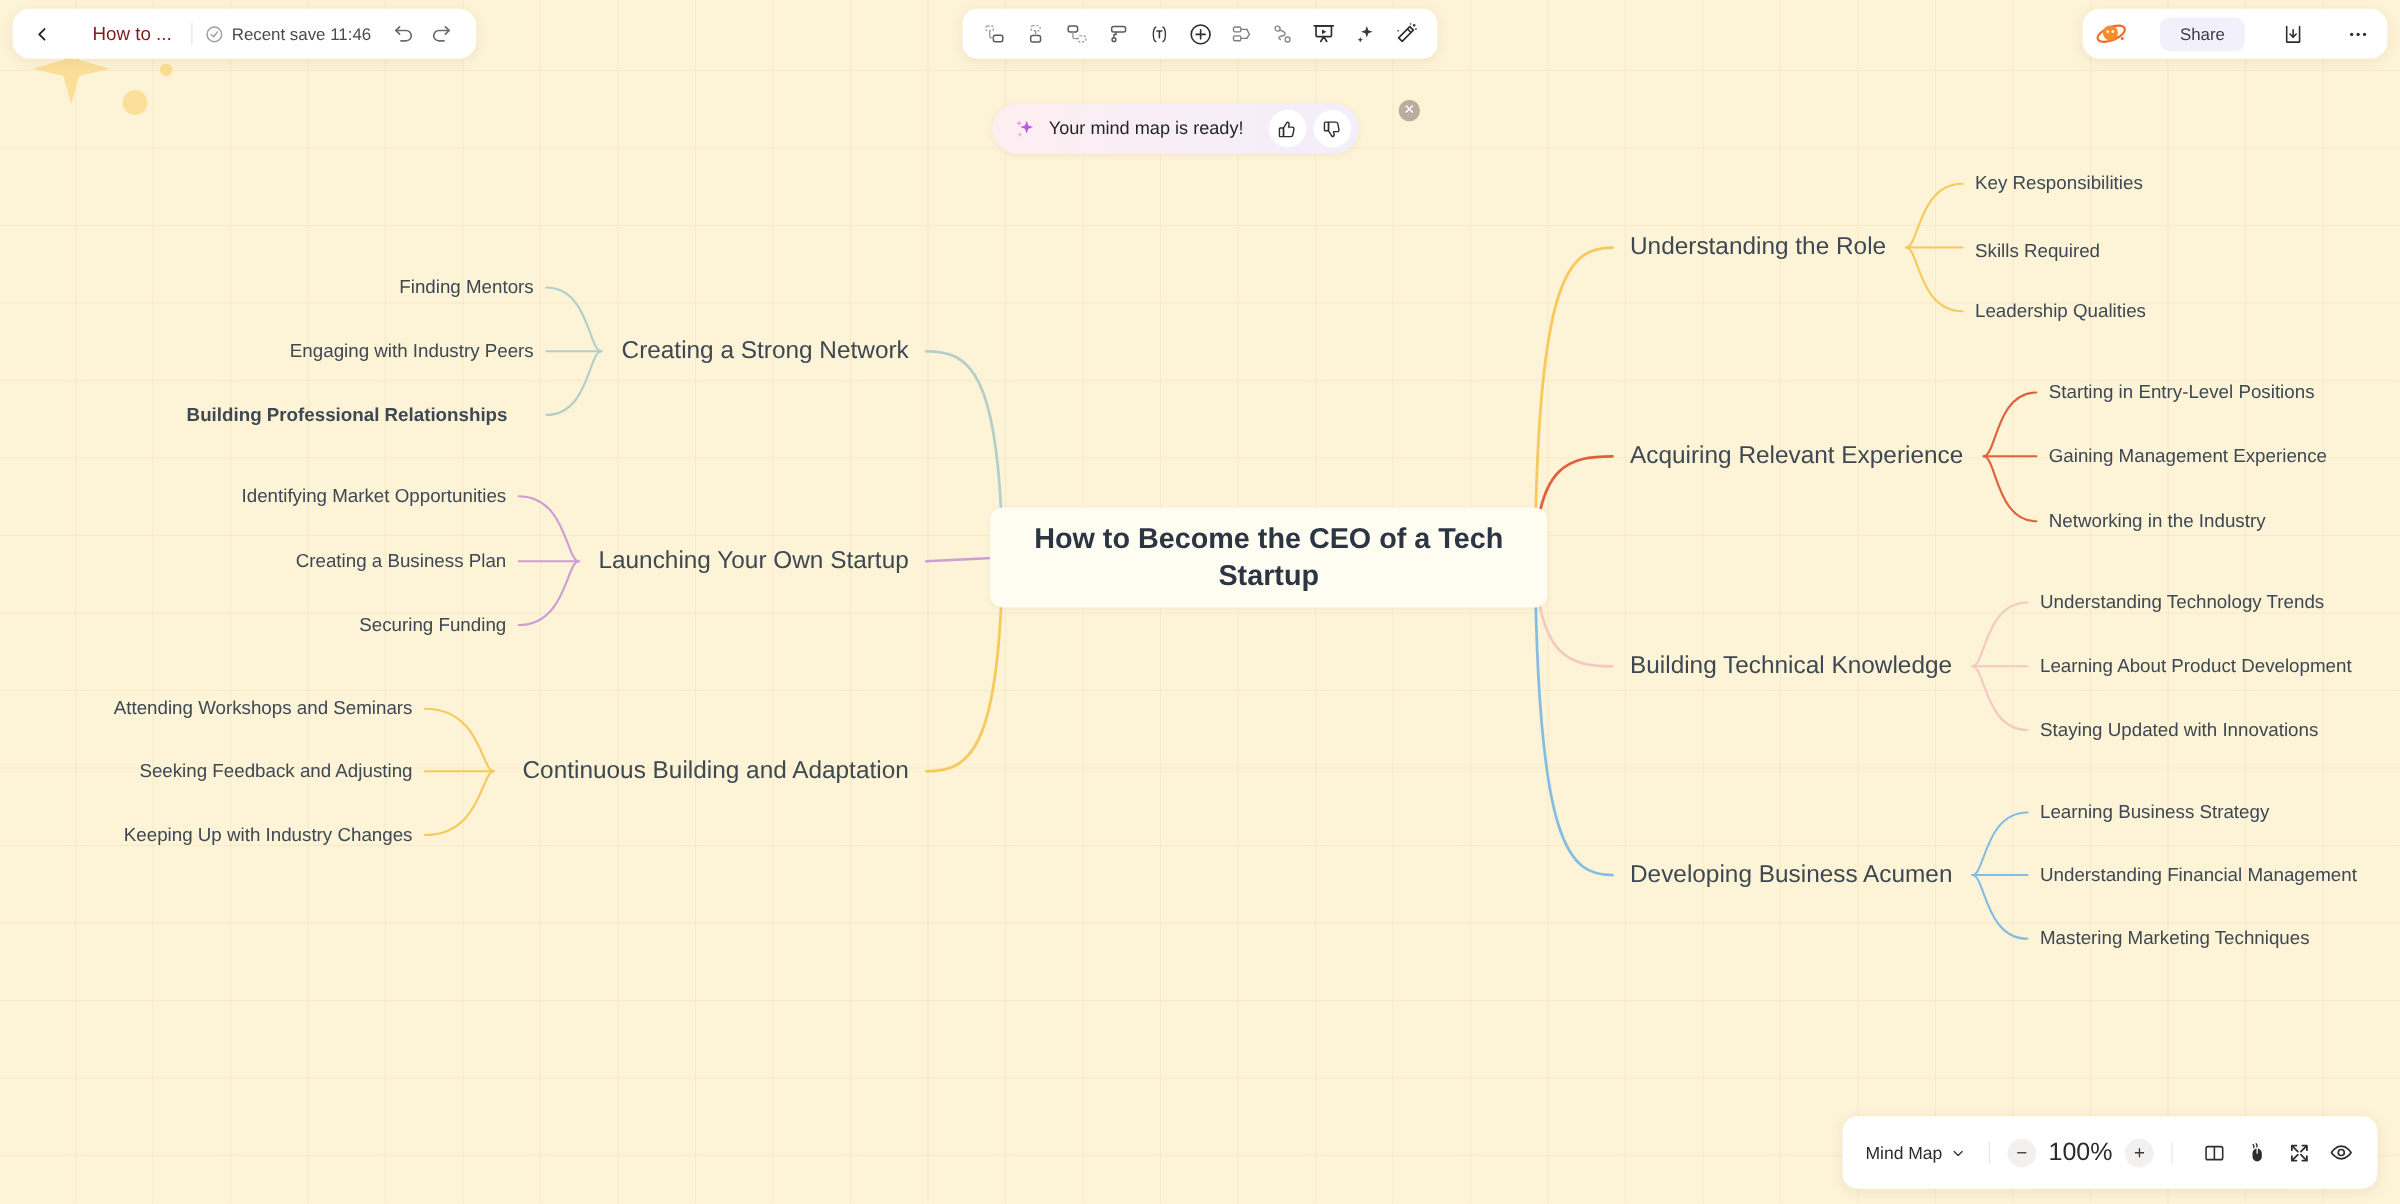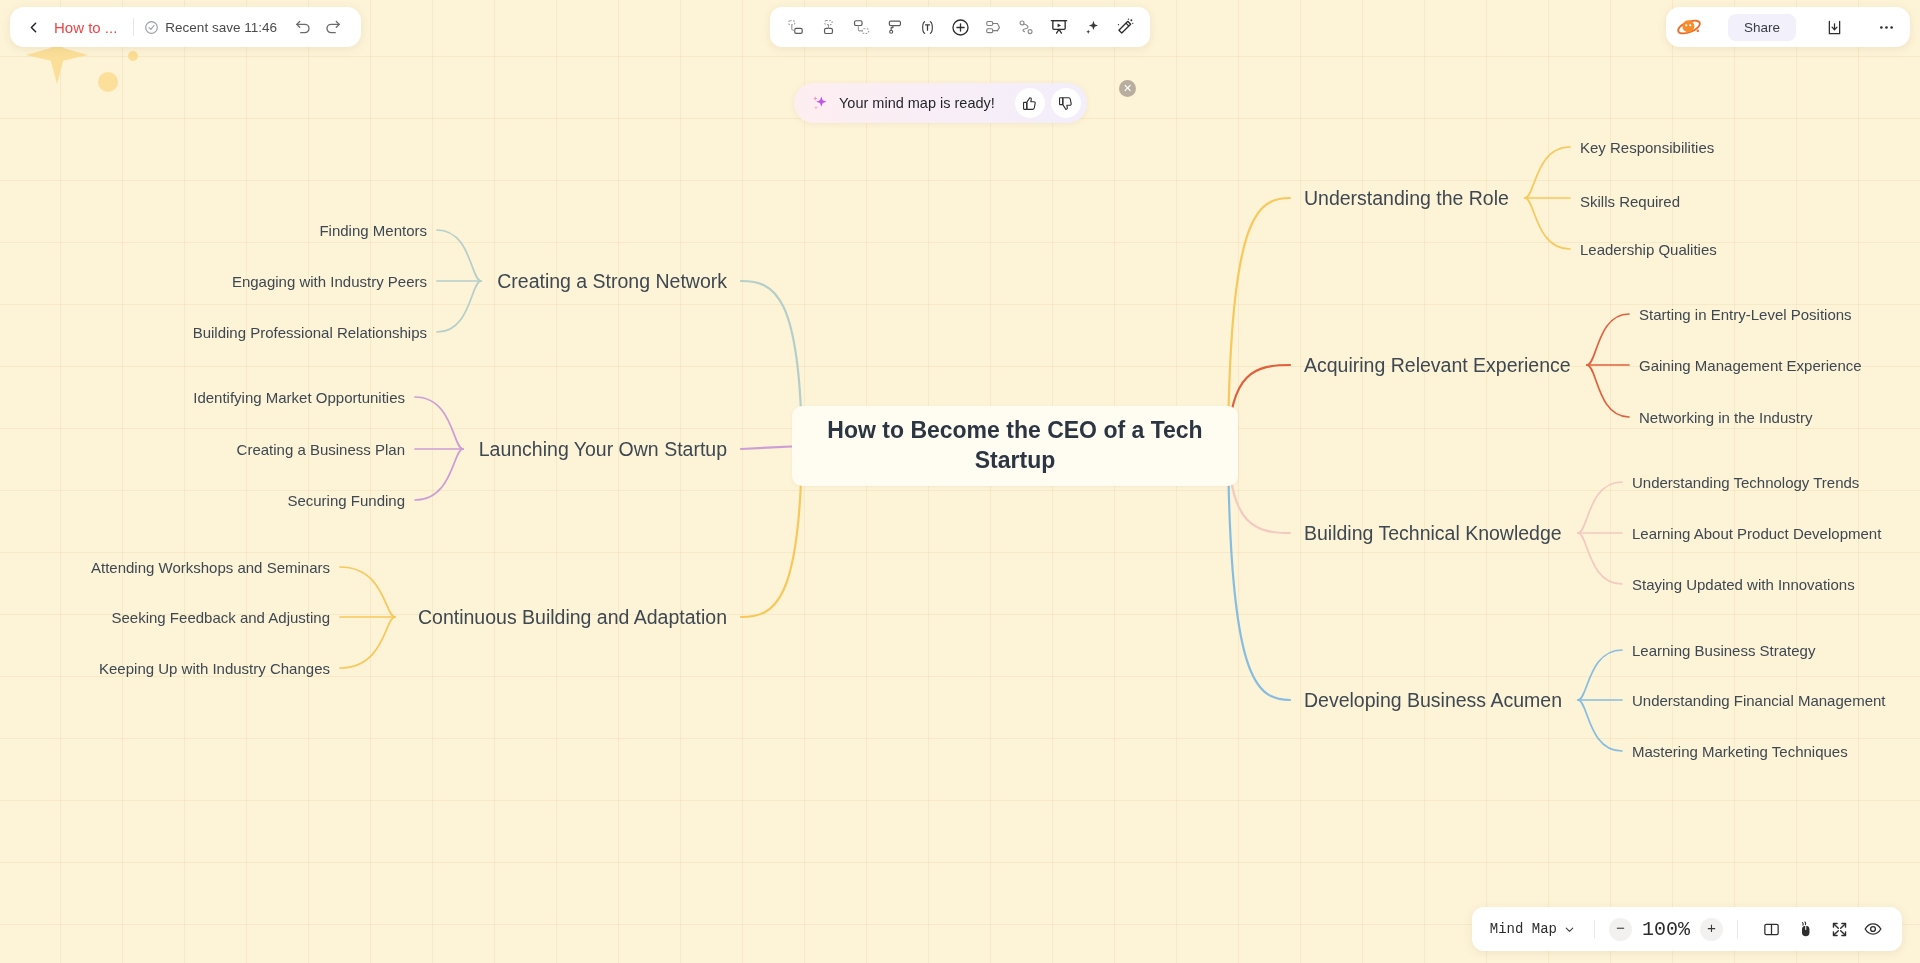--- a/index.html
+++ b/index.html
@@ -40,24 +40,25 @@
     display: flex; align-items: center;
   }
 
   
   #topbar-left { left: 10px; top: 7px; height: 40px; padding: 0 14px 0 10px; gap: 2px; }
   .tb-back {
     width: 26px; height: 26px; display: flex; align-items: center; justify-content: center;
     border-radius: 6px; cursor: pointer;
   }
   .doc-title {
-    font-size: 15px; color: #ef4444; font-weight: 500;
+    font-size: 15px; color: #7f1d1d; font-weight: 500;
     padding: 0 12px 0 6px; white-space: nowrap;
     max-width: 110px; overflow: hidden; text-overflow: ellipsis;
     cursor: text;
+    margin-left: 20px;
   }
   .vline { width: 1px; height: 18px; background: #e6e6e6; margin: 0 8px 0 2px; }
   .save-wrap { display: flex; align-items: flex-start; gap: 6px; cursor: default; }
   .save-text { font-size: 13.5px; color: #4a4a4a; white-space: nowrap; }
   .icon-btn {
     width: 28px; height: 28px; border-radius: 6px; cursor: pointer;
     display: flex; align-items: center; justify-content: center;
   }
   #undo-btn { margin-left: 10px; }
 
@@ -121,23 +122,22 @@
   }
   .node-sub {
     font-size: 15px; color: #3d4852; font-weight: 400;
     transform: translateY(-50%);
   }
   .node-main.right, .node-sub.right { text-align: left; }
   .node-main.left, .node-sub.left { text-align: right; transform: translate(-100%, -50%); }
 
   
   #bottombar {
-    right: 18px; bottom: 12px; height: 44px; padding: 0 14px; gap: 0;
+    right: 18px; bottom: 12px; height: 58px; padding: 0 14px; gap: 0;
     border-radius: 12px;
-    font-family: Liberation Mono, monospace;
   }
   .bb-mode { display: flex; align-items: center; gap: 6px; cursor: pointer; padding: 4px 4px; border-radius: 6px; }
   .bb-mode-text { font-size: 14px; color: #2b2b2b; }
   .bb-sep { width: 1px; height: 18px; background: #e8e8e8; margin: 0 14px; }
   .zoom-circ {
     width: 23px; height: 23px; border-radius: 50%; background: #f2f1f0;
     display: flex; align-items: center; justify-content: center;
     cursor: pointer; font-size: 15px; color: #3a3a3a; line-height: 1;
   }
   .zoom-val { font-size: 20px; color: #2b2b2b; margin: 0 10px; min-width: 38px; text-align: center; cursor: default; }
@@ -198,21 +198,21 @@
         <div class="node node-sub right" style="left: 1632px; top: 482px;">Understanding Technology Trends</div>
         <div class="node node-sub right" style="left: 1632px; top: 533px;">Learning About Product Development</div>
         <div class="node node-sub right" style="left: 1632px; top: 584px;">Staying Updated with Innovations</div>
         <div class="node node-main right" style="left: 1304px; top: 700px;">Developing Business Acumen</div>
         <div class="node node-sub right" style="left: 1632px; top: 650px;">Learning Business Strategy</div>
         <div class="node node-sub right" style="left: 1632px; top: 700px;">Understanding Financial Management</div>
         <div class="node node-sub right" style="left: 1632px; top: 751px;">Mastering Marketing Techniques</div>
         <div class="node node-main left" style="left: 727px; top: 281px;">Creating a Strong Network</div>
         <div class="node node-sub left" style="left: 427px; top: 230px;">Finding Mentors</div>
         <div class="node node-sub left" style="left: 427px; top: 281px;">Engaging with Industry Peers</div>
-        <div class="node node-sub left" style="left: 427px; top: 332px;">Building Professional Relationships</div>
+        <div class="node node-sub left" style="left: 406px; top: 332px; font-weight: bold;">Building Professional Relationships</div>
         <div class="node node-main left" style="left: 727px; top: 449px;">Launching Your Own Startup</div>
         <div class="node node-sub left" style="left: 405px; top: 397px;">Identifying Market Opportunities</div>
         <div class="node node-sub left" style="left: 405px; top: 449px;">Creating a Business Plan</div>
         <div class="node node-sub left" style="left: 405px; top: 500px;">Securing Funding</div>
         <div class="node node-main left" style="left: 727px; top: 617px;">Continuous Building and Adaptation</div>
         <div class="node node-sub left" style="left: 330px; top: 567px;">Attending Workshops and Seminars</div>
         <div class="node node-sub left" style="left: 330px; top: 617px;">Seeking Feedback and Adjusting</div>
         <div class="node node-sub left" style="left: 330px; top: 668px;">Keeping Up with Industry Changes</div>
       </div>
   </div>

